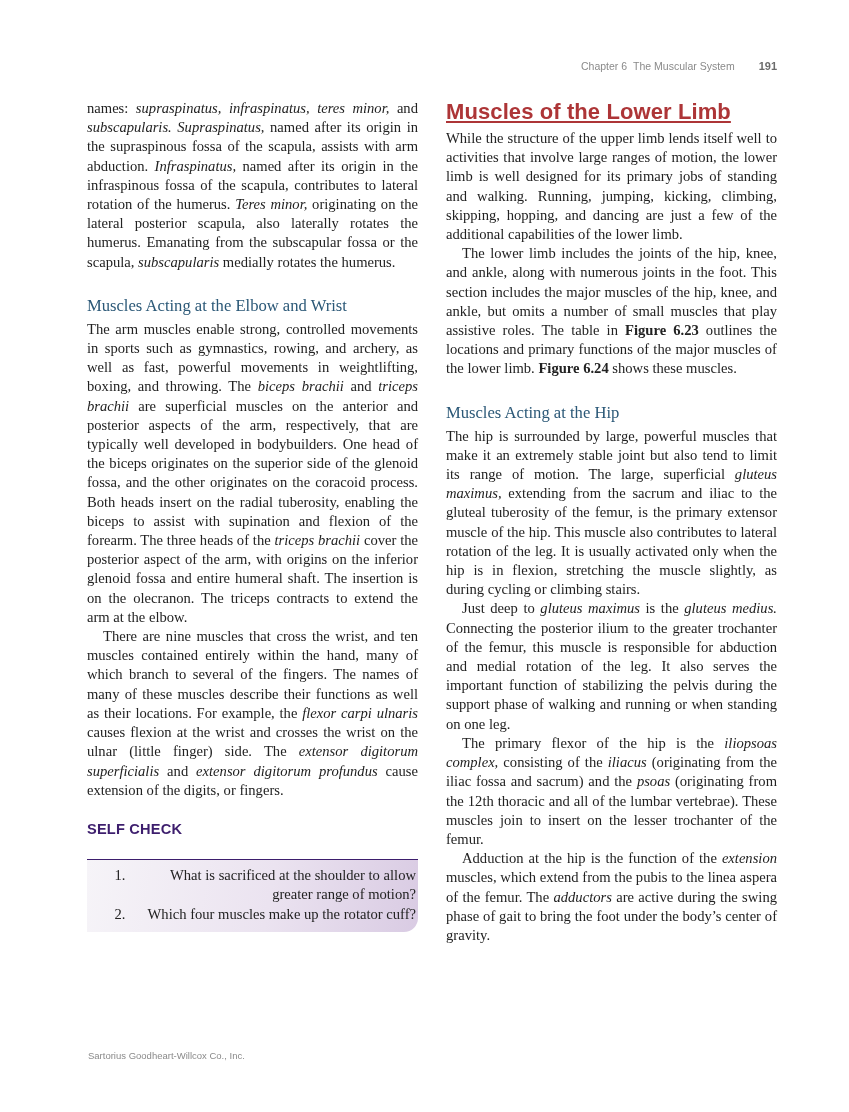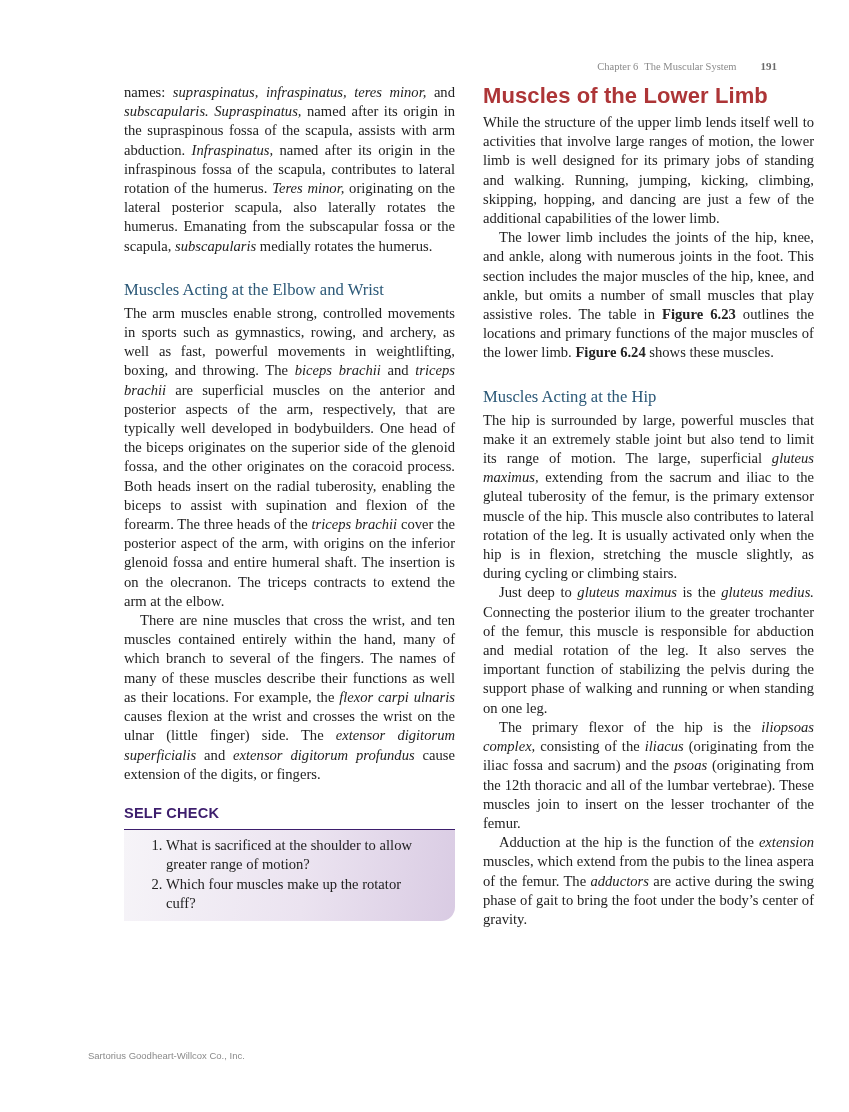--- a/index.html
+++ b/index.html
@@ -1,53 +1,53 @@
 <!DOCTYPE html>
 <html><head>
 <meta charset="utf-8">
 <style>
   html, body { margin: 0; padding: 0; background: #ffffff; }
   body { width: 849px; height: 1112px; position: relative; overflow: hidden; }
   .running-head {
     position: absolute; top: 60px; right: 72px;
-    font-family: Liberation Serif, serif; font-size: 10.5px; color: #8a8a8a;
-    display: flex; align-items: flex-end;
+    font-family: Liberation Sans, sans-serif; font-size: 10.5px; color: #8a8a8a;
+    display: flex; align-items: flex-start;
   }
   .running-head .chap { margin-right: 6px; }
   .running-head .title { margin-right: 24px; }
   .running-head .pnum { font-weight: bold; color: #6b6b6b; font-size: 11px; }
   .col {
-    position: absolute; top: 83px; width: 331px;
+    position: absolute; top: 99px; width: 331px;
     font-family: "Liberation Serif", serif; font-size: 14.6px; line-height: 19.2px;
-    color: #222222; text-align: justify; hyphens: none; margin-left: 37px;
+    color: #222222; text-align: justify; hyphens: none;
   }
   .col.left { left: 87px; }
   .col.right { left: 446px; }
   .col p { margin: 0; }
   .col p.indent { text-indent: 16px; }
   .h2 {
     font-family: "Liberation Sans", sans-serif; font-weight: bold; color: #ad3537;
-    font-size: 22px; line-height: 26px; margin: 0 0 4px 0; letter-spacing: 0.1px;
+    font-size: 22px; line-height: 26px; margin: 0 0 4px 0; letter-spacing: 0.1px; text-decoration: underline;
   }
   .h3 {
     font-family: Liberation Serif, serif; color: #2b5877;
     font-size: 16.6px; line-height: 20px; margin: 24px 0 4px 0; font-weight: normal;
   }
   .col .right-h3 { margin-top: 24px; }
   i { font-style: italic; }
   b { font-weight: bold; }
   .selfcheck { margin-top: 20px; }
   .selfcheck .sc-title {
     font-family: "Liberation Sans", sans-serif; font-weight: bold; font-size: 14.6px;
-    color: #3d1e6d; padding-bottom: 6px; border-bottom: 1.5px solid #3d1e6d;
+    color: #3d1e6d; padding-bottom: 20px; border-bottom: 1.5px solid #3d1e6d;
     letter-spacing: 0.2px;
   }
   .selfcheck .sc-box {
     background: linear-gradient(100deg, #f6f4f8 0%, #ebe3f0 55%, #d9cbe3 100%);
-    border-bottom-right-radius: 14px; padding: 6px 22px 8px 12px; text-align: left;
+    border-bottom-right-radius: 14px; padding: 6px 2px 8px 12px; text-align: right;
   }
   .selfcheck ol { margin: 0; padding-left: 30px; }
   .selfcheck li { padding-left: 0; margin: 0; }
   .footer {
     position: absolute; top: 1050px; left: 88px;
     font-family: "Liberation Sans", sans-serif; font-size: 9.5px; color: #8a8a8a;
   }
 </style>
 </head>
 <body>

